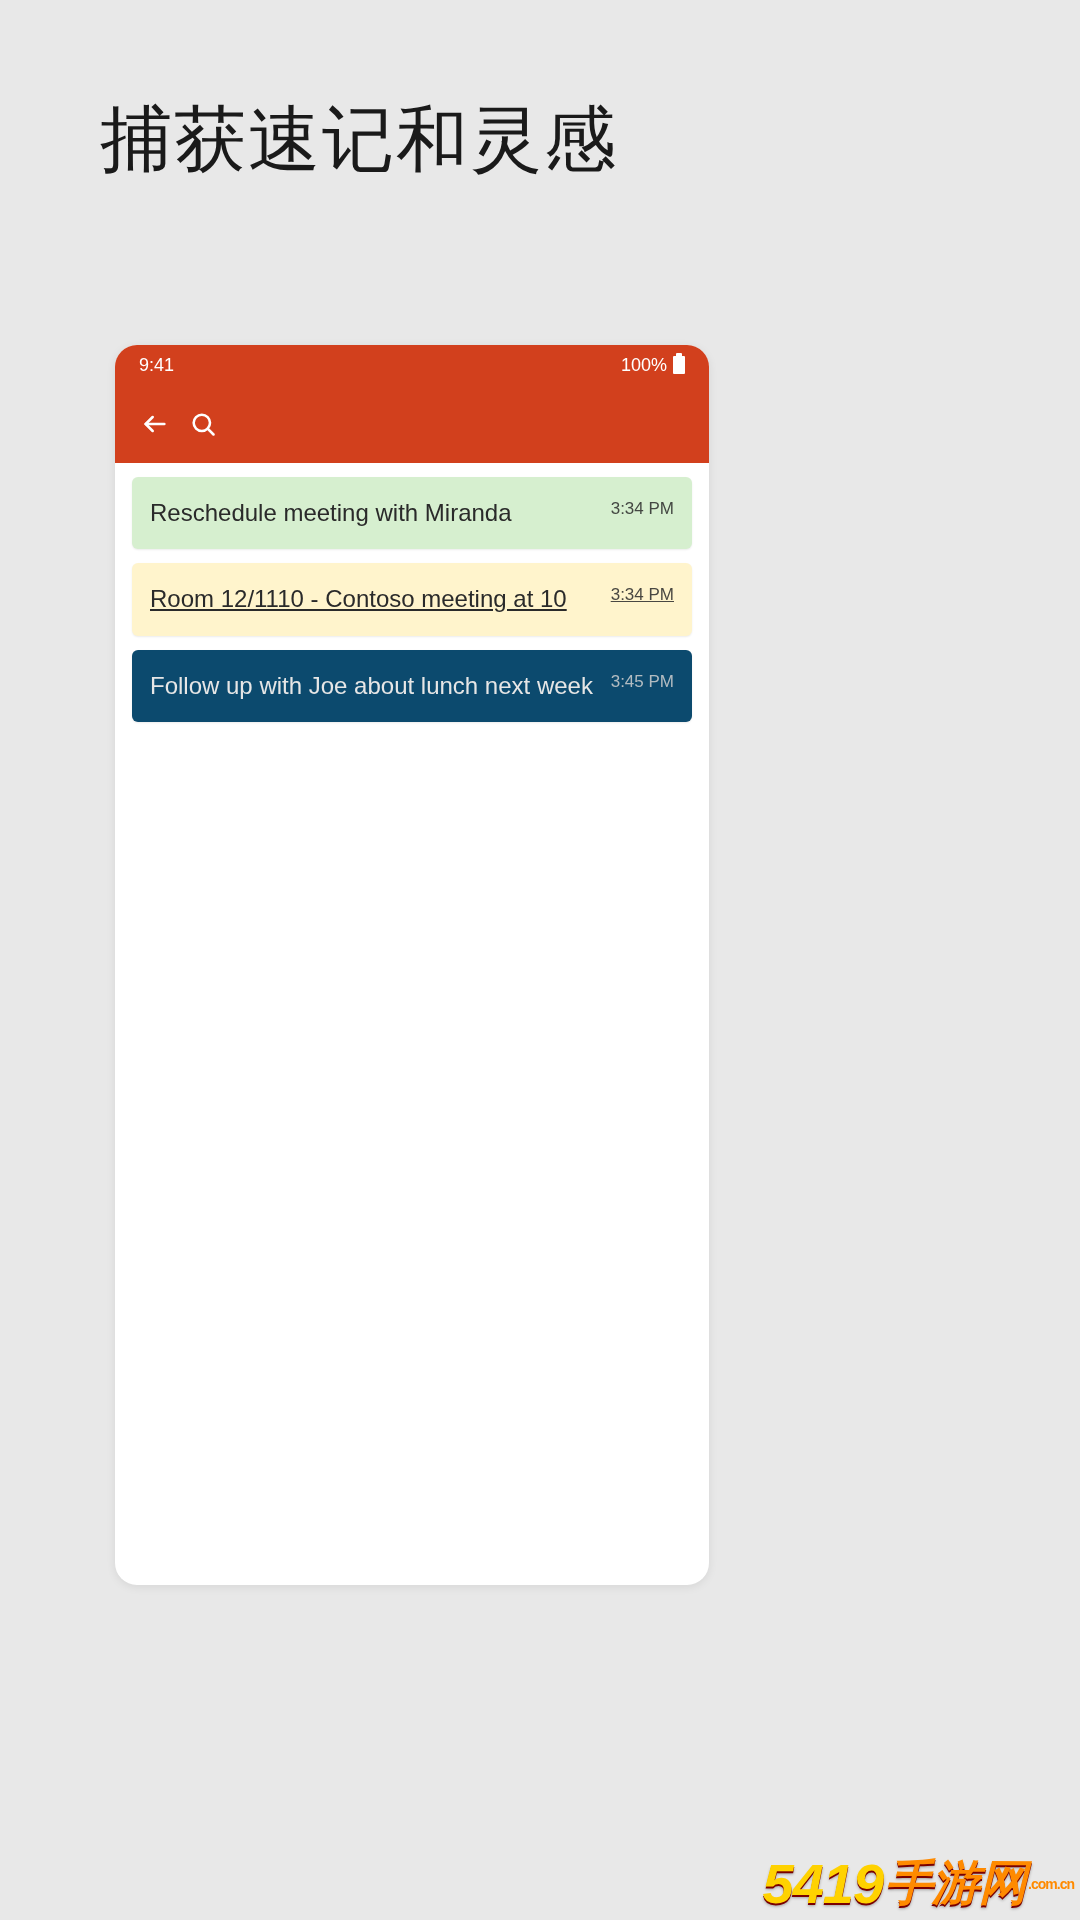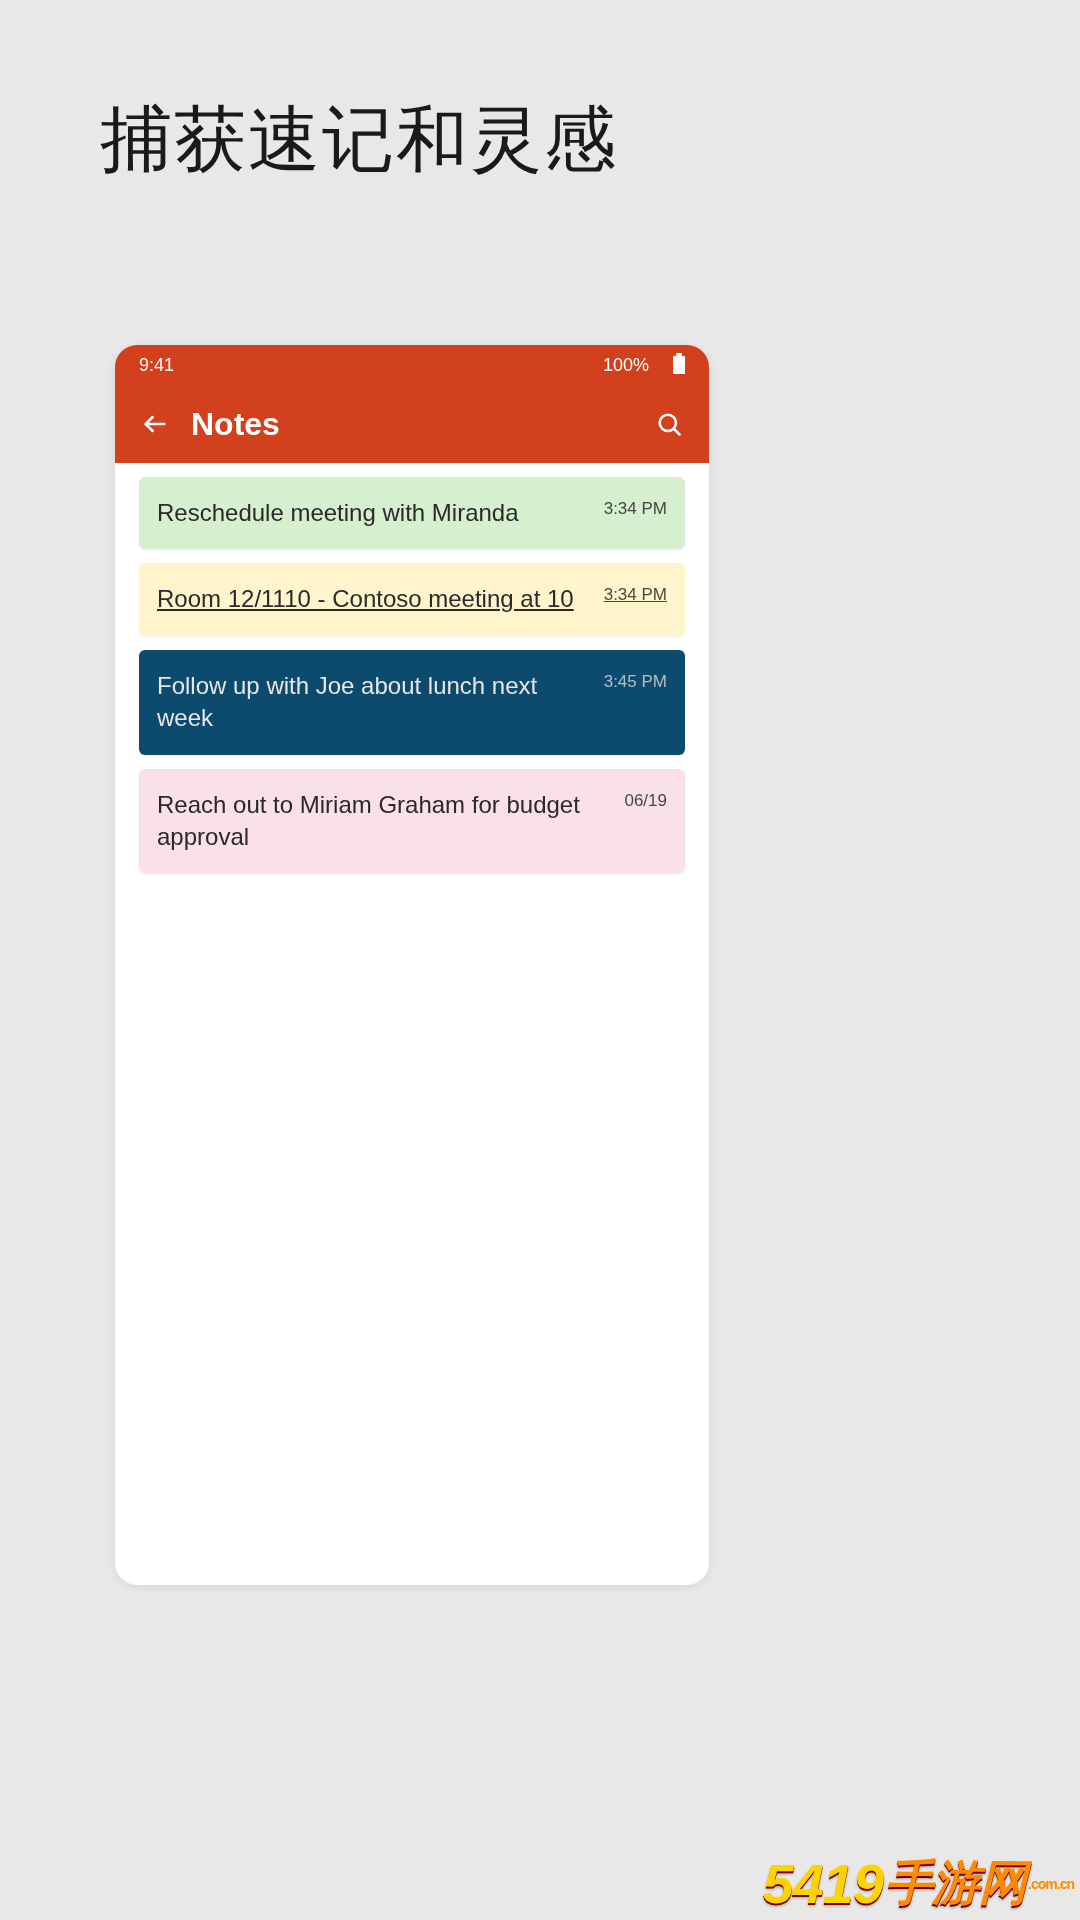--- a/index.html
+++ b/index.html
@@ -35,21 +35,21 @@
       height: 40px;
       background: #d2401d;
       display: flex;
       align-items: center;
       justify-content: space-between;
       padding: 0 24px;
       color: #fff;
       font-size: 18px;
       font-weight: 500;
     }
-    .statusbar .right { display: flex; align-items: center; gap: 24px; }
+    .statusbar .right { display: flex; align-items: center; gap: 6px; }
     .battery-icon { width: 12px; height: 18px; background: #fff; border-radius: 1px; position: relative; }
     .battery-icon::before { content:''; position:absolute; top:-3px; left:3px; width:6px; height:3px; background:#fff; border-radius:1px 1px 0 0; }
     .appbar {
       height: 78px;
       background: #d2401d;
       display: flex;
       align-items: center;
       padding: 0 16px;
       color: #fff;
     }
@@ -63,21 +63,21 @@
       font-weight: 600;
       margin-left: 12px;
       flex: 1;
     }
     .search-btn {
       width: 48px; height: 48px;
       display:flex; align-items:center; justify-content:center;
       cursor: pointer;
     }
     .notes-list {
-      padding: 14px 24px;
+      padding: 14px 17px;
       display: flex;
       flex-direction: column;
       gap: 14px;
     }
     .note {
       border-radius: 6px;
       padding: 20px 18px;
       display: flex;
       align-items: flex-start;
       gap: 10px;
@@ -131,21 +131,20 @@
     </span>
   </div>
 
   <div class="appbar">
     <div class="back-btn">
       <svg width="28" height="28" viewBox="0 0 24 24" fill="none" stroke="#fff" stroke-width="2.2" stroke-linecap="round" stroke-linejoin="round">
           <line x1="20" y1="12" x2="4" y2="12"></line>
           <polyline points="10 18 4 12 10 6"></polyline>
         </svg>
     </div>
-    <div class="appbar-title">Notes</div>
     <div class="search-btn">
       <svg width="28" height="28" viewBox="0 0 24 24" fill="none" stroke="#fff" stroke-width="2.2" stroke-linecap="round">
           <circle cx="11" cy="11" r="7"></circle>
           <line x1="21" y1="21" x2="16" y2="16"></line>
         </svg>
     </div>
   </div>
 
   <div class="notes-list">
     <div class="note green">
@@ -153,24 +152,20 @@
       <div class="note-time">3:34 PM</div>
     </div>
     <div class="note yellow">
       <div class="note-text">Room 12/1110 - Contoso meeting at 10</div>
       <div class="note-time">3:34 PM</div>
     </div>
     <div class="note dark">
       <div class="note-text">Follow up with Joe about lunch next week</div>
       <div class="note-time">3:45 PM</div>
     </div>
-    <div class="note pink">
-      <div class="note-text">Reach out to Miriam Graham for budget approval</div>
-      <div class="note-time">06/19</div>
-    </div>
   </div>
 
 </div>
 
 <div class="watermark">
   <span class="big">5419</span>
   <span class="mid">手游网</span>
   <span class="sub">.com.cn</span>
 </div>
 

